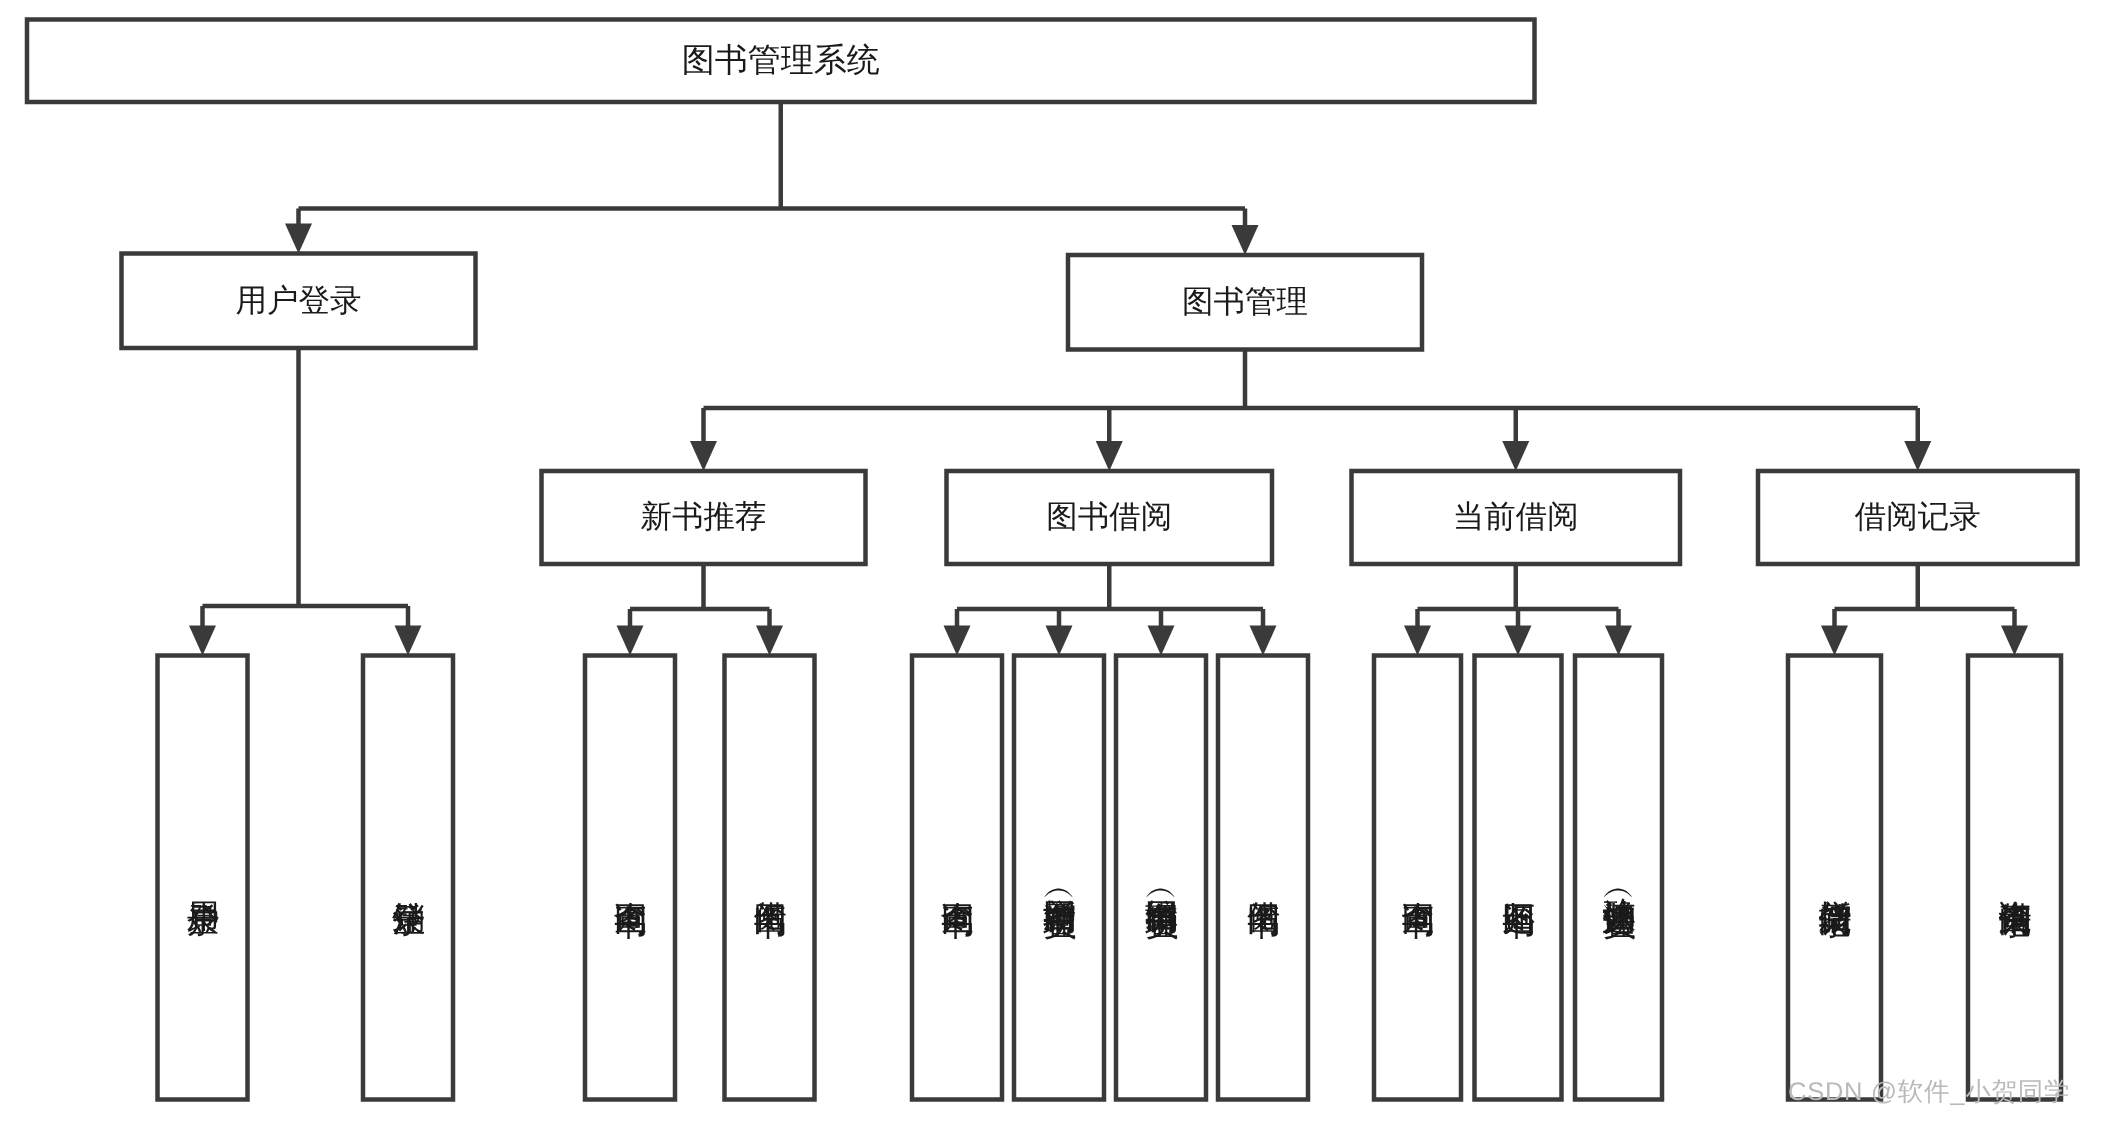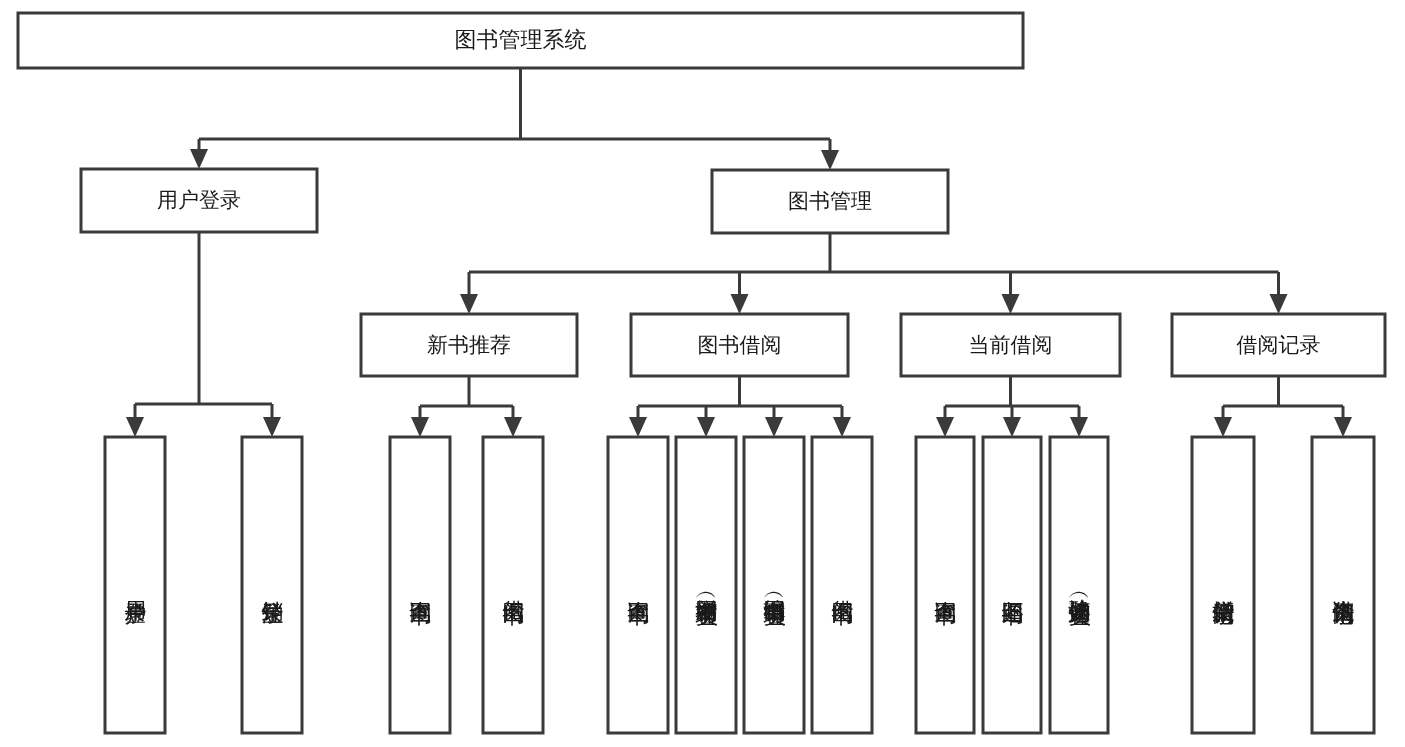--- a/index.html
+++ b/index.html
@@ -178,14 +178,15 @@
       <div class="vlabel" style="left: 676px; top: 437px; width: 60px; height: 296px;">新增图书（管理员）</div>
       <div class="vlabel" style="left: 744px; top: 437px; width: 60px; height: 296px;">编辑图书（管理员）</div>
       <div class="vlabel" style="left: 812px; top: 437px; width: 60px; height: 296px;">借阅图书</div>
       <div class="vlabel" style="left: 916px; top: 437px; width: 58px; height: 296px;">查询图书</div>
       <div class="vlabel" style="left: 983px; top: 437px; width: 58px; height: 296px;">归还图书</div>
       <div class="vlabel" style="left: 1050px; top: 437px; width: 58px; height: 296px;">确认归还（管理员）</div>
       <div class="vlabel" style="left: 1192px; top: 437px; width: 62px; height: 296px;">新增借阅记录</div>
       <div class="vlabel" style="left: 1312px; top: 437px; width: 62px; height: 296px;">查询借阅记录</div>
     </div>
 
+  <div class="watermark" style="left: 1192px; top: 716px;">CSDN @软件_小贺同学</div>
 
 </div>
 
 </body></html>

